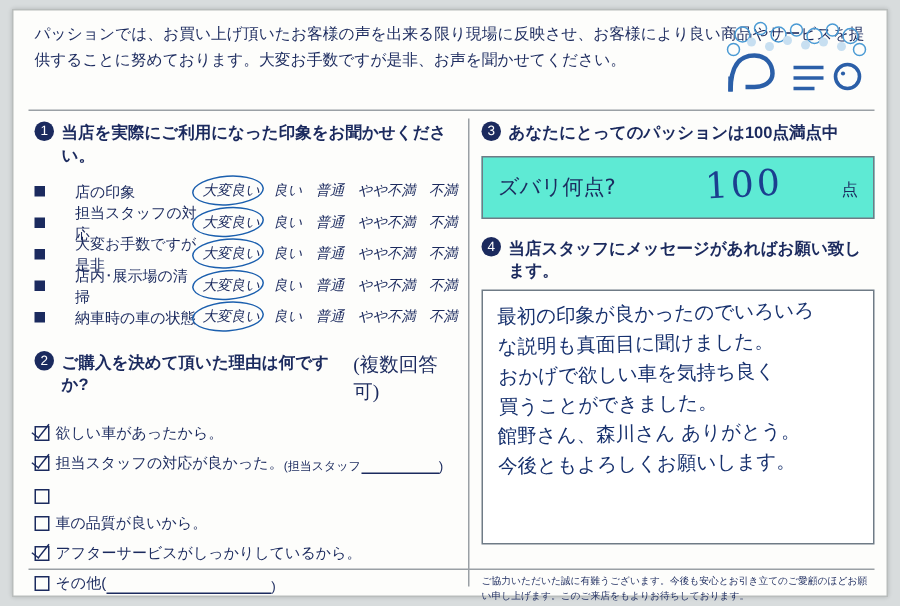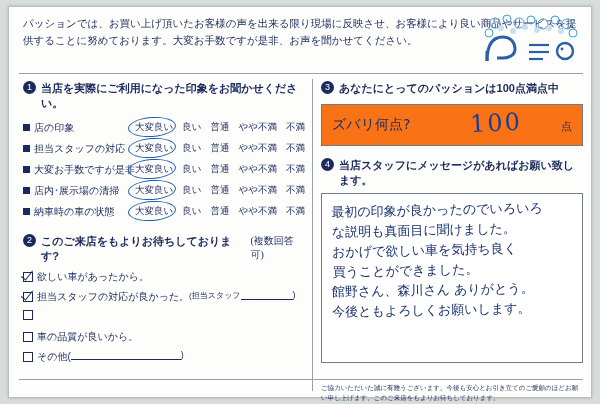--- a/index.html
+++ b/index.html
@@ -30,51 +30,51 @@
   .col-r{position:absolute;left:312px;top:74px;width:262px;}
 
   .qhead{display:flex;align-items:flex-start;gap:5px;color:#1b2a5e;font-size:11px;font-weight:bold;}
   .num{
     display:inline-block;width:13px;height:13px;border-radius:50%;
     background:#1b2a5e;color:#fff;font-size:9px;line-height:13px;text-align:center;
     flex:0 0 13px;font-weight:normal;
   }
   .rows{margin-top:6px;}
   .row{display:flex;align-items:center;font-size:10px;color:#1b2a5e;height:21px;}
-  .rlabel{width:118px;display:flex;align-items:center;gap:4px;}
+  .rlabel{width:118px;display:flex;align-items:center;gap:20px;}
   .sq{width:7px;height:7px;background:#1b2a5e;display:inline-block;flex:0 0 7px;}
-  .opts{display:flex;align-items:flex-start;gap:9px;position:relative;}
+  .opts{display:flex;align-items:flex-start;gap:9px;position:relative;font-style:italic;}
   .opt{font-size:9.5px;color:#1b2a5e;white-space:nowrap;}
   .opt.first{position:relative;}
   .ellipse{
     position:absolute;left:-7px;top:-4px;width:46px;height:18px;
     border:1.6px solid #1b5fae;border-radius:50%;
     transform:rotate(-4deg);
     pointer-events:none;
   }
   .q2head{margin-top:12px;}
-  .multi{font-size:10px;font-weight:normal;margin-left:4px;font-family:Liberation Serif, serif;}
+  .multi{font-size:13px;font-weight:normal;margin-left:4px;font-family:Liberation Serif, serif;}
   .checks{margin-top:6px;}
-  .crow{display:flex;font-size:10px;color:#1b2a5e;height:20px;align-items:flex-start;}
+  .crow{display:flex;font-size:10px;color:#1b2a5e;height:20px;align-items:flex-end;}
   .citem{display:flex;align-items:center;gap:4px;width:140px;}
   .cbox{
     width:8px;height:8px;border:1px solid #1b2a5e;display:inline-block;flex:0 0 8px;position:relative;
   }
   .cbox.checked:after{
     content:"";position:absolute;left:0px;top:-5px;width:5px;height:11px;
     border-right:1.6px solid #1b2a5e;border-bottom:1.6px solid #1b2a5e;
     transform:rotate(38deg);
   }
   .sub{font-size:8px;color:#1b2a5e;}
   .line-fill{display:inline-block;border-bottom:1px solid #1b2a5e;width:52px;height:9px;}
   .paren{font-size:9px;}
 
   
   .scoreBox{
-    margin-top:8px;border:1px solid #6f7b86;height:40px;position:relative;background:#f97316;
+    margin-top:8px;border:1px solid #6f7b86;height:40px;position:relative;background:#5eead4;
   }
   .scoreLabel{position:absolute;left:10px;top:11px;font-size:14px;color:#1b2a5e;font-family:"DejaVu Sans",sans-serif;}
   .scoreVal{
     position:absolute;left:148px;top:4px;font-size:24px;color:#1b3f8f;
     font-family:"DejaVu Serif",serif;letter-spacing:2px;transform:rotate(-3deg);
   }
   .scoreUnit{position:absolute;right:10px;top:14px;font-size:11px;color:#1b2a5e;}
   .q4note{font-size:8.5px;color:#1b2a5e;margin-top:8px;}
   .msgBox{
     margin-top:5px;border:1px solid #6f7b86;height:168px;background:#fff;position:relative;overflow:hidden;
@@ -207,21 +207,21 @@
           <span class="opt">良い</span>
           <span class="opt">普通</span>
           <span class="opt">やや不満</span>
           <span class="opt">不満</span>
         </div>
       </div>
     </div>
 
     <div class="qhead q2head">
       <span class="num">2</span>
-      <span>このご来店をもよりお待ちしております?</span>
+      <span>ご購入を決めて頂いた理由は何ですか?</span>
       <span class="multi">(複数回答可)</span>
     </div>
 
     <div class="checks">
       <div class="crow">
         <span class="citem">
           <span class="cbox checked"></span>
           <span>欲しい車があったから。</span>
         </span>
       </div>
@@ -236,20 +236,26 @@
       </div>
       <div class="crow">
         <span class="citem">
           <span class="cbox"></span>
         </span>
       </div>
       <div class="crow">
         <span class="citem">
           <span class="cbox"></span>
           <span>車の品質が良いから。</span>
+        </span>
+      </div>
+      <div class="crow">
+        <span class="citem" style="width:auto">
+          <span class="cbox checked"></span>
+          <span>アフターサービスがしっかりしているから。</span>
         </span>
       </div>
       <div class="crow">
         <span class="citem" style="width:auto">
           <span class="cbox"></span>
           <span>その他(</span>
         </span>
         <span class="line-fill" style="width:110px"></span>
         <span class="paren">)</span>
       </div>

